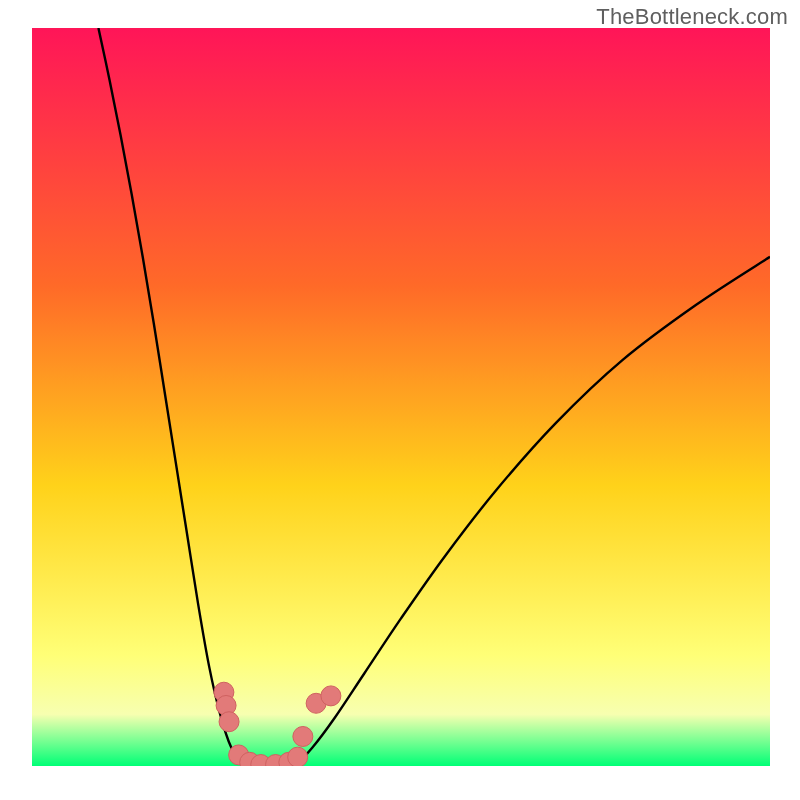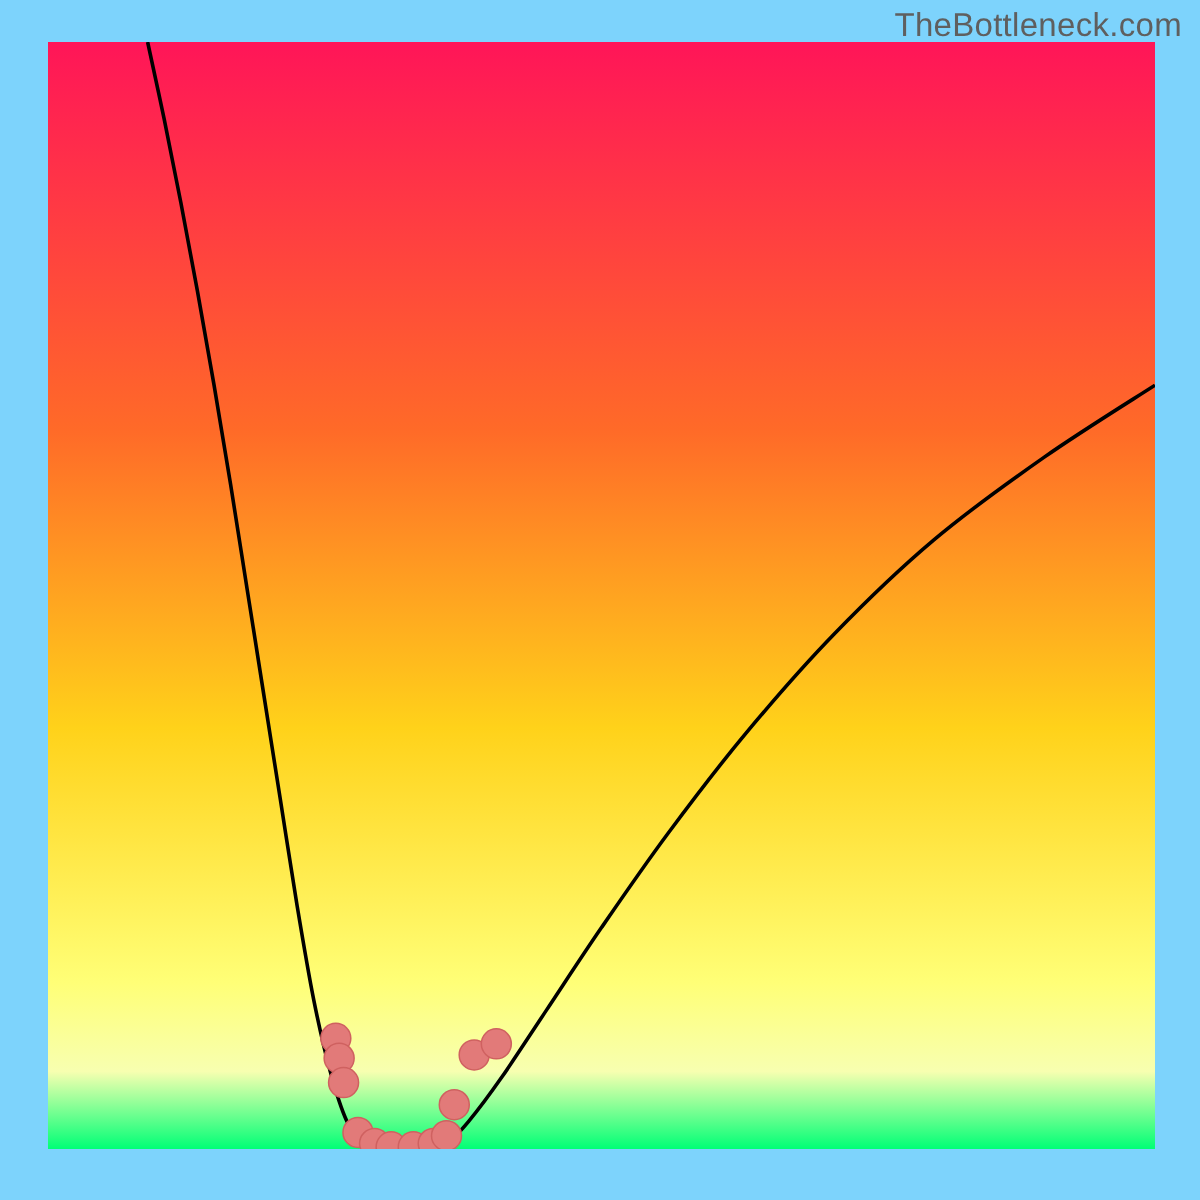--- a/index.html
+++ b/index.html
@@ -1,21 +1,21 @@
 <!DOCTYPE html>
 <html><head>
 <meta charset="utf-8">
 <style>
   * { margin: 0; padding: 0; box-sizing: border-box; }
   html, body { width: 800px; height: 800px; overflow: hidden; background: #000; }
   .frame {
     position: relative;
     width: 800px;
     height: 800px;
-    background: #7dd3fc;
+    background: #ffffff;
     padding-left: 44px;
   }
   .watermark {
     position: absolute;
     top: 4px;
     right: 12px;
     font-family: Arial, Helvetica, sans-serif;
     font-size: 22px;
     color: #5f5f5f;
     letter-spacing: 0.2px;

